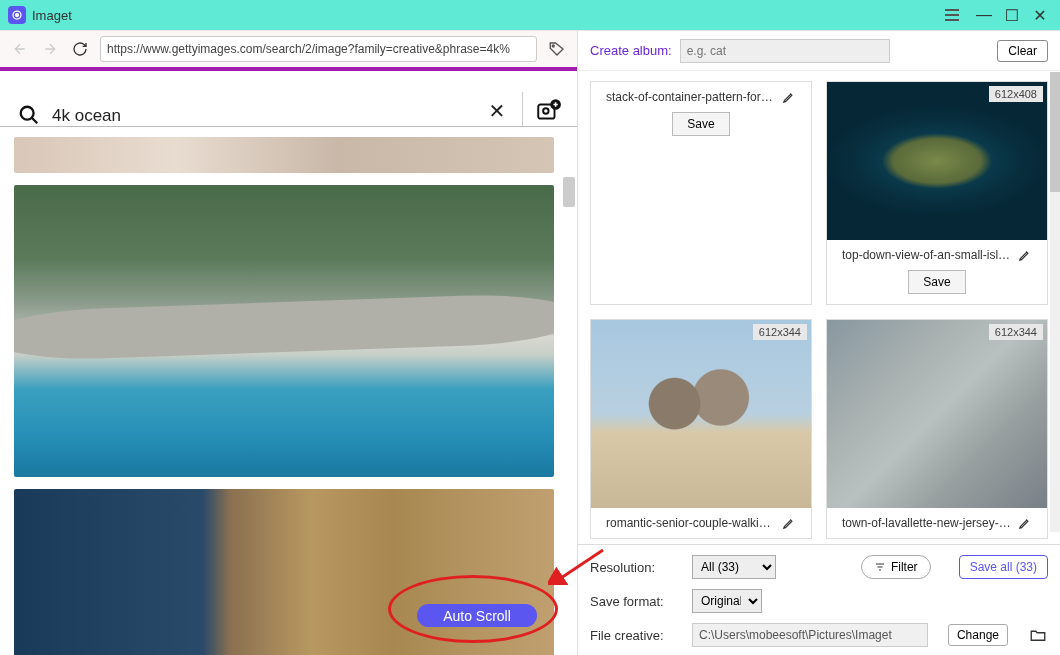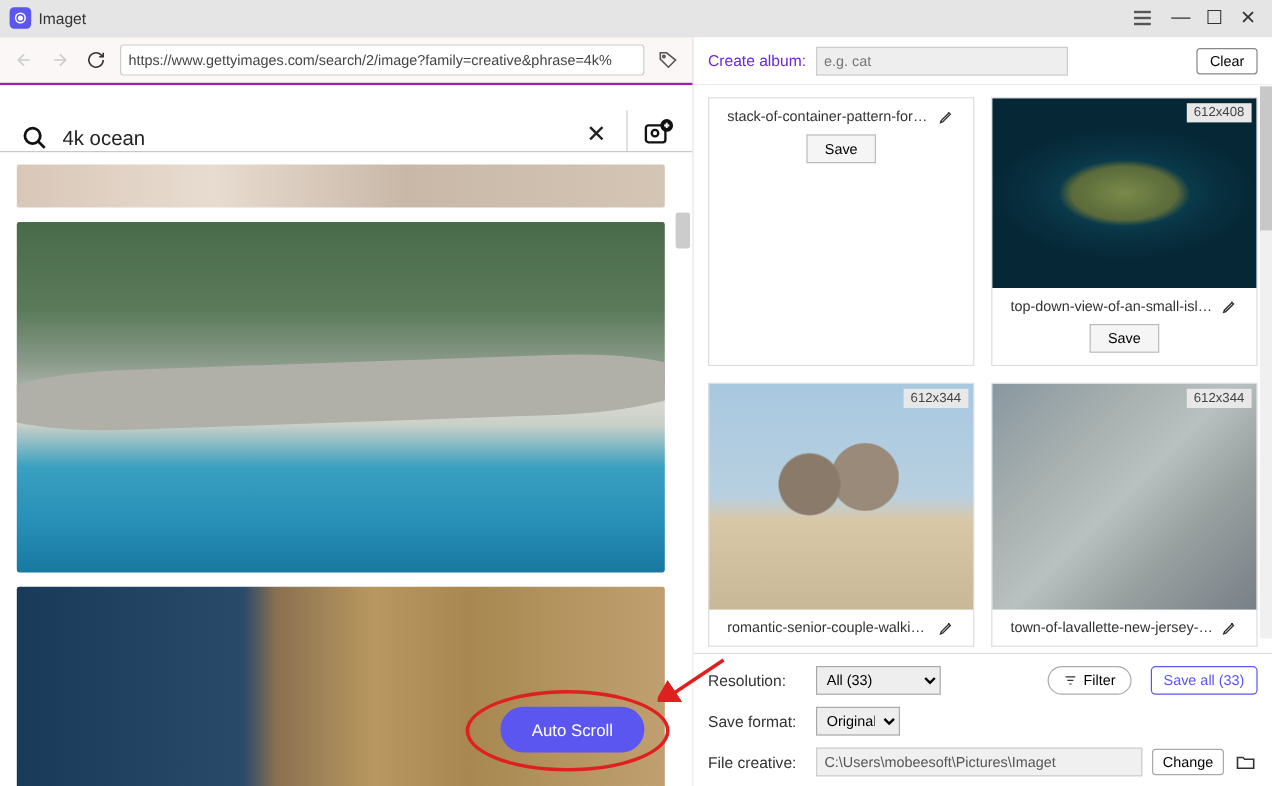--- a/index.html
+++ b/index.html
@@ -1,31 +1,31 @@
 <!DOCTYPE html>
 <html><head>
 <meta charset="utf-8">
 <style>
 * { box-sizing: border-box; margin: 0; padding: 0; font-family: -apple-system, BlinkMacSystemFont, "Segoe UI", Arial, sans-serif; }
 body { width: 1060px; height: 655px; background: #faf7f6; overflow: hidden; position: relative; }
 
-.titlebar { height: 31px; display: flex; align-items: center; padding: 0 8px; background: #e5e5e5; border-bottom: 1px solid #e8e3e0; }
+.titlebar { height: 31px; display: flex; align-items: center; padding: 0 8px; background: #5eead4; border-bottom: 1px solid #e8e3e0; }
 .app-logo { width: 18px; height: 18px; background: #5b56f0; border-radius: 4px; display: flex; align-items: center; justify-content: center; margin-right: 6px; }
 .app-logo svg { width: 12px; height: 12px; }
 .app-title { font-size: 13px; color: #333; flex: 1; }
 .win-controls { display: flex; gap: 4px; align-items: center; }
 .win-btn { width: 24px; height: 24px; display: flex; align-items: center; justify-content: center; cursor: pointer; font-size: 16px; color: #333; }
 .hamburger { width: 24px; height: 24px; display: flex; flex-direction: column; justify-content: center; gap: 3px; margin-right: 8px; cursor: pointer; }
 .hamburger span { height: 2px; background: #555; width: 14px; margin: 0 auto; }
 
 .main { display: flex; height: calc(100% - 31px); }
 .left-pane { width: 578px; display: flex; flex-direction: column; border-right: 1px solid #e0dcd8; }
 .right-pane { flex: 1; display: flex; flex-direction: column; background: #fff; }
 
-.nav-row { height: 40px; display: flex; align-items: center; padding: 0 10px; gap: 10px; border-bottom: 2px solid #a21caf; }
+.nav-row { height: 40px; display: flex; align-items: center; padding: 0 10px; gap: 10px; border-bottom: 4px solid #a21caf; }
 .nav-arrow { width: 20px; height: 20px; display: flex; align-items: center; justify-content: center; color: #999; cursor: pointer; }
 .nav-arrow.disabled { color: #ccc; }
 .nav-refresh { width: 20px; height: 20px; display: flex; align-items: center; justify-content: center; color: #333; cursor: pointer; }
 .url-box { flex: 1; height: 26px; border: 1px solid #ccc; border-radius: 3px; padding: 0 6px; font-size: 12px; color: #444; background: #fff; }
 .tag-icon { width: 20px; height: 20px; display: flex; align-items: center; justify-content: center; color: #555; cursor: pointer; }
 
 .search-row { height: 56px; display: flex; align-items: flex-end; padding: 0 14px; border-bottom: 1px solid #bbb; background: #fff; }
 .search-icon-box { width: 30px; display: flex; align-items: center; justify-content: center; }
 .search-input { flex: 1; border: none; outline: none; font-size: 17px; color: #222; padding: 0 8px; background: transparent; }
 .clear-x { width: 30px; height: 30px; display: flex; align-items: center; justify-content: center; cursor: pointer; font-size: 20px; color: #222; }
@@ -34,21 +34,21 @@
 
 .browse-area { flex: 1; overflow: hidden; background: #fff; padding: 10px 14px 0 14px; position: relative; }
 .preview-img { width: 540px; border-radius: 2px; margin-bottom: 12px; }
 .img1 { height: 36px; background: linear-gradient(90deg, #d9c7b8 0%, #e8dcd0 30%, #c9b8a8 60%, #d4c5b5 100%); }
 .img2 { height: 292px; background: linear-gradient(180deg, #4a6b4a 0%, #5a7a5a 25%, #8a9a8a 40%, #aab5aa 48%, #d8d8d0 52%, #c8d0c8 58%, #3aa0c0 70%, #2890b8 85%, #1878a0 100%); position: relative; overflow: hidden; }
 .img2::before { content: ""; position: absolute; top: 40%; left: -5%; right: -5%; height: 50px; background: #b0b0a8; border-radius: 80% 80% 80% 80% / 200% 200% 200% 200%; transform: rotate(-2deg); }
 .img3 { height: 280px; background: linear-gradient(90deg, #1a3a5a 0%, #2a4a6a 35%, #8a7050 40%, #b89860 55%, #a88850 70%, #c0a070 100%); }
 
 .scroll-track { position: absolute; right: 2px; top: 50px; width: 12px; height: 30px; background: #ccc; border-radius: 2px; }
 
-.auto-scroll-btn { position: absolute; bottom: 28px; left: 417px; width: 120px; height: 38px; background: #5b56f0; color: #fff; border-radius: 19px; display: flex; align-items: center; justify-content: center; font-size: 14px; font-weight: 500; cursor: pointer; z-index: 10; }
+.auto-scroll-btn { position: absolute; bottom: 28px; left: 417px; width: 120px; height: 23px; background: #5b56f0; color: #fff; border-radius: 19px; display: flex; align-items: center; justify-content: center; font-size: 14px; font-weight: 500; cursor: pointer; z-index: 10; }
 .highlight-oval { position: absolute; bottom: 12px; left: 388px; width: 170px; height: 68px; border: 3px solid #e02020; border-radius: 50%; z-index: 9; pointer-events: none; }
 .arrow-annot { position: absolute; bottom: 70px; left: 548px; width: 60px; height: 40px; z-index: 9; pointer-events: none; }
 
 .album-row { height: 40px; display: flex; align-items: center; padding: 0 12px; gap: 8px; border-bottom: 1px solid #eee; }
 .album-label { font-size: 13px; color: #6d28d9; }
 .album-input { width: 210px; height: 24px; border: 1px solid #ccc; background: #eee; padding: 0 6px; font-size: 12px; color: #888; }
 .clear-btn { margin-left: auto; padding: 3px 10px; border: 1px solid #888; border-radius: 3px; font-size: 12px; background: #fff; cursor: pointer; }
 
 .cards-area { flex: 1; overflow: hidden; padding: 10px 12px; display: grid; grid-template-columns: 1fr 1fr; gap: 14px 14px; align-content: start; position: relative; }
 .card { border: 1px solid #ddd; background: #fff; display: flex; flex-direction: column; }
@@ -62,21 +62,21 @@
 
 .thumb1 { background: repeating-linear-gradient(90deg, #d04040 0 14px, #2060c0 14px 28px, #20a060 28px 42px, #e08030 42px 56px), repeating-linear-gradient(0deg, rgba(0,0,0,0.2) 0 14px, rgba(255,255,255,0.1) 14px 28px); background-blend-mode: overlay; }
 .thumb2 { background: radial-gradient(ellipse 50% 35% at 50% 50%, #7a8a4a 0%, #5a6a3a 40%, #0a3a4a 50%, #083040 70%, #062836 100%); }
 .thumb3 { background: linear-gradient(180deg, #a8c8e0 0%, #b8d0e0 50%, #d8c8a8 60%, #c8b898 100%); position: relative; }
 .thumb3::after { content: ""; position: absolute; left: 20%; top: 25%; width: 60%; height: 65%; background: radial-gradient(circle at 30% 30%, #8a7a6a 20%, transparent 21%), radial-gradient(circle at 65% 25%, #9a8a7a 22%, transparent 23%); }
 .thumb4 { background: linear-gradient(135deg, #8898a0 0%, #a8b0b0 30%, #b8c0c0 50%, #98a0a0 70%, #788088 100%); }
 
 .card.short .card-img { height: 188px; }
 
 .bottom-panel { border-top: 1px solid #ddd; padding: 10px 12px 8px 12px; background: #fff; }
-.bp-row { display: flex; align-items: center; margin-bottom: 10px; gap: 8px; font-size: 13px; color: #333; }
+.bp-row { display: flex; align-items: center; margin-bottom: 10px; gap: 20px; font-size: 13px; color: #333; }
 .bp-label { width: 82px; }
 .bp-select { height: 24px; border: 1px solid #aaa; background: #eee; font-size: 12px; padding: 0 4px; }
 .filter-btn { margin-left: auto; padding: 4px 12px; border: 1px solid #aaa; border-radius: 12px; font-size: 12px; background: #fff; cursor: pointer; display: flex; align-items: center; gap: 5px; }
 .saveall-btn { padding: 4px 10px; border: 1px solid #5b56f0; border-radius: 4px; font-size: 12px; background: #fff; color: #5b56f0; cursor: pointer; margin-left: 8px; }
 .loc-input { flex: 1; height: 24px; border: 1px solid #ccc; background: #f0f0f0; padding: 0 6px; font-size: 12px; color: #555; }
 .change-btn { padding: 3px 8px; border: 1px solid #aaa; border-radius: 3px; font-size: 12px; background: #fff; cursor: pointer; }
 .folder-icon { width: 20px; height: 20px; display: flex; align-items: center; justify-content: center; cursor: pointer; }
 
 .right-scroll { position: absolute; right: 0; top: 72px; width: 10px; height: 460px; background: #f0f0f0; }
 .right-thumb { width: 10px; height: 120px; background: #c8c8c8; }
@@ -219,21 +219,21 @@
           <svg class="pencil" viewBox="0 0 24 24" fill="none" stroke="#333" stroke-width="2">
               <path d="M3 21l3-1 11-11-2-2L4 18l-1 3zM14 6l2 2"></path>
             </svg>
         </div>
       </div>
     </div>
 
     <div class="bottom-panel">
       <div class="bp-row">
         <span class="bp-label">Resolution:</span>
-        <select class="bp-select" style="width:104px"><option>All (33)</option></select>
+        <select class="bp-select" style="width:84px"><option>All (33)</option></select>
         <button class="filter-btn">
           <svg width="12" height="12" viewBox="0 0 24 24" fill="none" stroke="#333" stroke-width="2">
               <path d="M4 6h16M7 12h10M10 18h4"></path>
             </svg>
           <span>Filter</span>
         </button>
         <button class="saveall-btn">Save all (33)</button>
       </div>
       <div class="bp-row">
         <span class="bp-label">Save format:</span>

